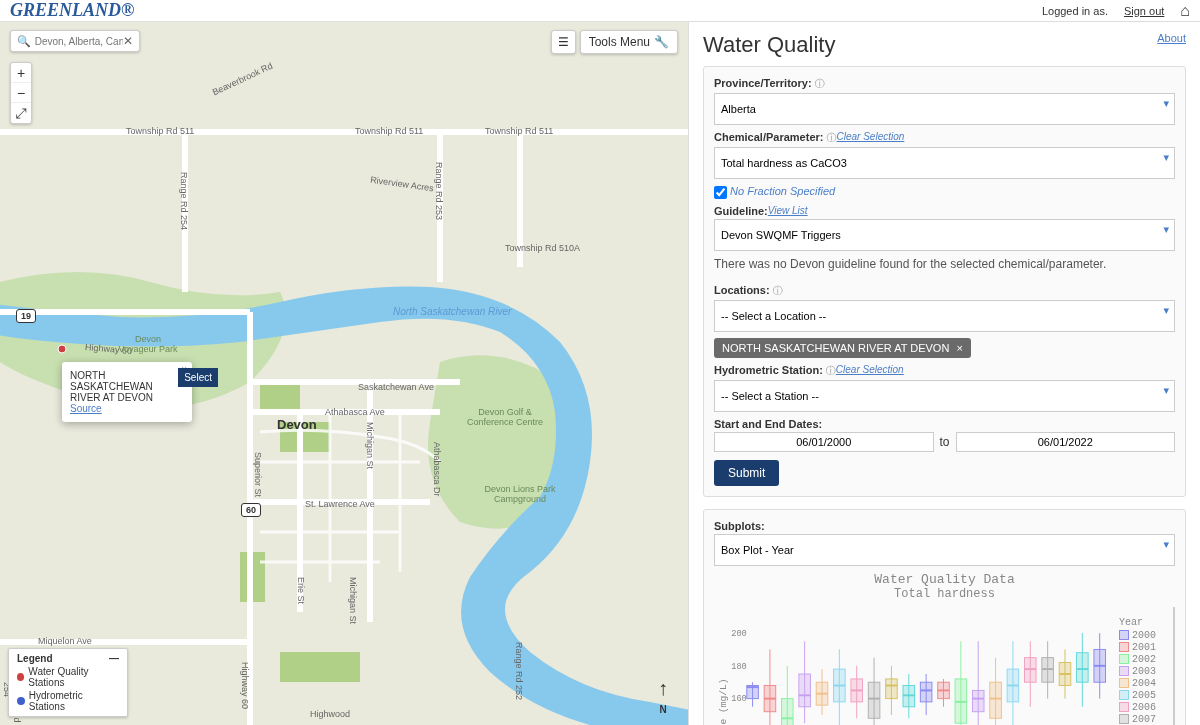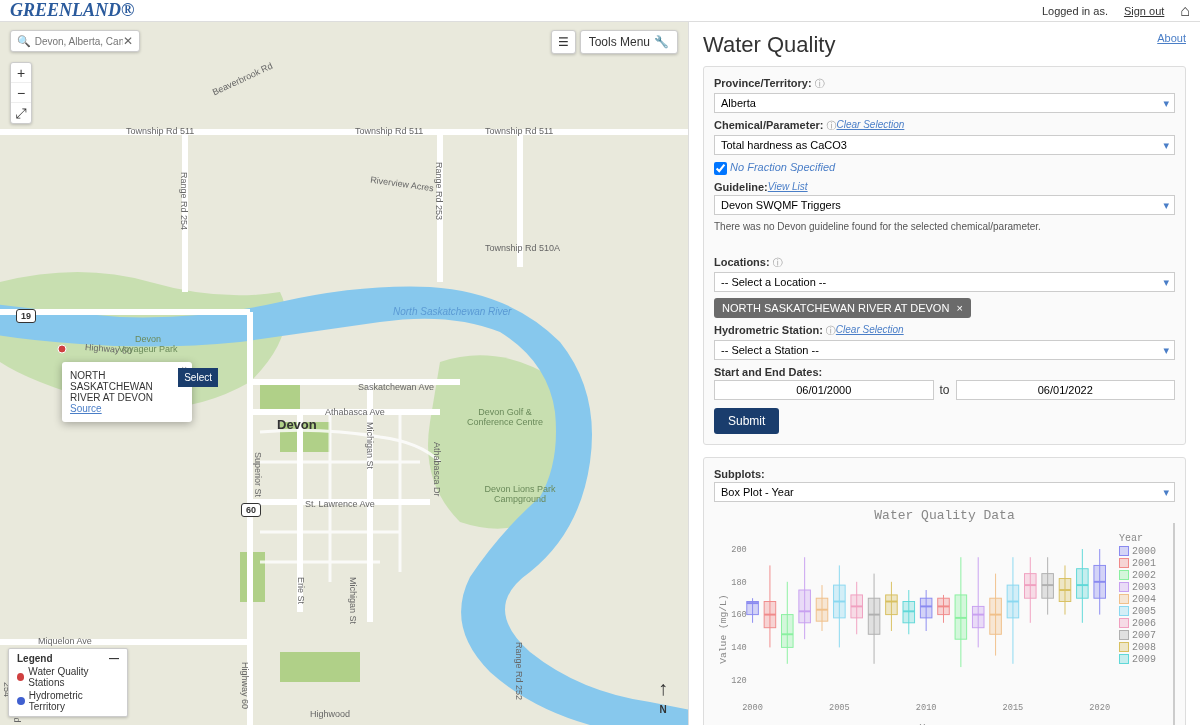--- a/index.html
+++ b/index.html
@@ -48,27 +48,27 @@
 .hwy-shield { position: absolute; background: #fff; border: 1px solid #333; border-radius: 3px; padding: 1px 4px; font-size: 9px; font-weight: bold; }
 
 .panel { width: 512px; border-left: 1px solid #ddd; overflow-y: auto; padding: 10px 14px; background: #fff; }
 .panel h1 { font-size: 22px; font-weight: normal; color: #333; margin-bottom: 8px; }
 .about-link { float: right; font-size: 11px; color: #4a7ec7; text-decoration: underline; }
 
 .card { border: 1px solid #ddd; border-radius: 3px; padding: 10px; margin-bottom: 12px; background: #fafafa; }
 .field-label { font-weight: bold; font-size: 11px; margin-bottom: 2px; display: flex; justify-content: flex-start; }
 .field-label .help-icon { font-weight: normal; color: #999; font-size: 10px; }
 .clear-link { font-weight: normal; color: #4a7ec7; text-decoration: underline; font-size: 10px; font-style: italic; }
-.select-input { width: 100%; border: 1px solid #ccc; padding: 3px 6px; font-size: 11px; margin-bottom: 6px; background: #fff; appearance: none; position: relative; }
+.select-input { width: 100%; border: 1px solid #ccc; padding: 9px 6px; font-size: 11px; margin-bottom: 6px; background: #fff; appearance: none; position: relative; }
 .select-wrap { position: relative; }
 .select-wrap::after { content: '▾'; position: absolute; right: 6px; top: 4px; color: #4a7ec7; pointer-events: none; font-size: 11px; }
 
 .checkbox-row { font-size: 11px; color: #4a7ec7; font-style: italic; margin-bottom: 6px; }
 .checkbox-row input { vertical-align: middle; }
-.note-text { font-size: 10px; color: #555; margin-bottom: 24px; }
+.note-text { font-size: 12px; color: #555; margin-bottom: 13px; }
 
 .tag { display: inline-block; background: #6a6a6a; color: #fff; padding: 4px 8px; border-radius: 3px; font-size: 11px; margin-bottom: 6px; }
 .tag .tag-x { margin-left: 4px; cursor: pointer; }
 
 .date-row { display: flex; align-items: center; gap: 6px; margin-bottom: 8px; }
 .date-input { flex: 1; border: 1px solid #ccc; padding: 3px; text-align: center; font-size: 11px; }
 .submit-btn { background: #1a3d6d; color: #fff; border: none; padding: 6px 14px; border-radius: 3px; font-size: 12px; cursor: pointer; }
 
 .chart-title { text-align: center; font-family: 'Courier New', monospace; font-size: 13px; color: #888; }
 .chart-subtitle { text-align: center; font-family: 'Courier New', monospace; font-size: 12px; color: #888; margin-bottom: 6px; }
@@ -149,21 +149,21 @@
         <span>Tools Menu</span>
         <span>🔧</span>
       </div>
     </div>
 
     <div class="map-label-major" style="top:395px;left:277px">Devon</div>
     <div class="map-label-river" style="top:284px;left:345px">North Saskatchewan River</div>
     <div class="map-label-road" style="top:104px;left:126px">Township Rd 511</div>
     <div class="map-label-road" style="top:104px;left:355px">Township Rd 511</div>
     <div class="map-label-road" style="top:104px;left:485px">Township Rd 511</div>
-    <div class="map-label-road" style="top:221px;left:485px">Township Rd 510A</div>
+    <div class="map-label-road" style="top:221px;left:505px">Township Rd 510A</div>
     <div class="map-label-road" style="top:52px;left:210px;transform:rotate(-25deg)">Beaverbrook Rd</div>
     <div class="map-label-road" style="top:150px;left:179px;writing-mode:vertical-rl">Range Rd 254</div>
     <div class="map-label-road" style="top:660px;left:2px;writing-mode:vertical-rl">Range Rd 254</div>
     <div class="map-label-road" style="top:140px;left:434px;writing-mode:vertical-rl">Range Rd 253</div>
     <div class="map-label-road" style="top:620px;left:514px;writing-mode:vertical-rl">Range Rd 252</div>
     <div class="map-label-road" style="top:322px;left:85px;transform:rotate(5deg)">Highway 60</div>
     <div class="map-label-road" style="top:640px;left:240px;writing-mode:vertical-rl">Highway 60</div>
     <div class="map-label-road" style="top:360px;left:358px">Saskatchewan Ave</div>
     <div class="map-label-road" style="top:385px;left:325px">Athabasca Ave</div>
     <div class="map-label-road" style="top:420px;left:432px;writing-mode:vertical-rl">Athabasca Dr</div>
@@ -192,21 +192,21 @@
       <div class="legend-title">
         <span>Legend</span>
         <span>—</span>
       </div>
       <div class="legend-row">
         <div class="legend-dot" style="background:#d04040"></div>
         <span>Water Quality Stations</span>
       </div>
       <div class="legend-row">
         <div class="legend-dot" style="background:#4060d0"></div>
-        <span>Hydrometric Territory</span>
+        <span>Hydrometric Stations</span>
       </div>
     </div>
 
     <div class="compass">↑<br><span style="font-size:10px">N</span></div>
   </div>
 
   <div class="panel">
     <a href="#" class="about-link">About</a>
     <h1>Water Quality</h1>
 
@@ -259,20 +259,21 @@
       <button class="submit-btn">Submit</button>
     </div>
 
     <div class="card">
       <div class="field-label">
           <span>Subplots:</span>
         </div>
       <div class="select-wrap"><input class="select-input" value="Box Plot - Year" style=""></div>
 
       <div class="chart-title">Water Quality Data</div>
+      <div class="chart-subtitle">Total hardness</div>
 
       <div class="chart-area">
         <svg class="chart-svg" viewBox="0 0 420 220" id="boxplot-svg">
           <text x="12" y="110" transform="rotate(-90 12 110)" text-anchor="middle" font-family="Courier New" font-size="10" fill="#888" id="ylabel-text">Value (mg/L)</text>
           <text x="225" y="215" text-anchor="middle" font-family="Courier New" font-size="10" fill="#888" id="xlabel-text">Year</text>
         <text x="34" y="166" text-anchor="end" font-size="9" font-family="Courier New" fill="#888">120</text>
             <text x="34" y="132" text-anchor="end" font-size="9" font-family="Courier New" fill="#888">140</text>
             <text x="34" y="98" text-anchor="end" font-size="9" font-family="Courier New" fill="#888">160</text>
             <text x="34" y="64.00000000000001" text-anchor="end" font-size="9" font-family="Courier New" fill="#888">180</text>
             <text x="34" y="30" text-anchor="end" font-size="9" font-family="Courier New" fill="#888">200</text>

